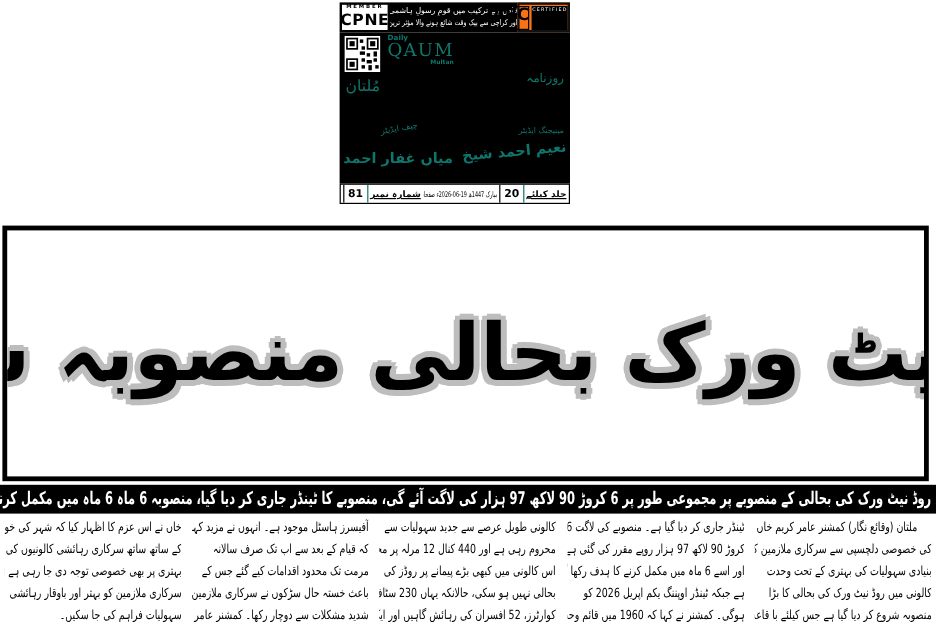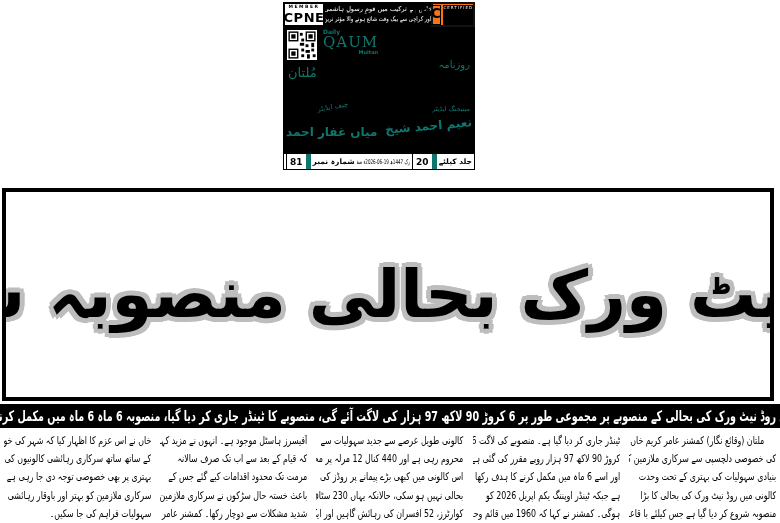--- a/index.html
+++ b/index.html
@@ -37,22 +37,22 @@
            font-size:84px;font-weight:bold;direction:rtl;line-height:1;}
   .chief-title{position:absolute;left:34px;top:76px;font-size:7px;direction:rtl;transform:rotate(-10deg);}
   .chief-name{position:absolute;left:3px;top:98px;font-size:12px;font-weight:bold;direction:rtl;white-space:nowrap;}
   .mng-title{position:absolute;right:5px;top:78px;font-size:6.5px;direction:rtl;}
   .mng-name{position:absolute;right:3px;top:92px;font-size:12px;font-weight:bold;direction:rtl;
             transform:rotate(-5deg);white-space:nowrap;}
 
   .mast-bottom{height:17px;border:1px solid #000;box-sizing:border-box;background:#fff;color:#000;
                display:flex;direction:rtl;align-items:stretch;font-size:7px;overflow:hidden;}
   .mb-cell{display:flex;align-items:center;padding:0 2px;white-space:nowrap;}
-  .mb-label{font-weight:bold;font-size:7.5px;}
-  .mb-num{font-weight:bold;font-size:9px;padding:0 3px;border-right:5px solid #0f766e;border-left:1px solid #000;
+  .mb-label{font-weight:bold;font-size:7.5px;text-decoration:underline;}
+  .mb-num{font-weight:bold;font-size:9px;padding:0 3px;border-right:1px solid #0f766e;border-left:1px solid #000;
           align-self:stretch;display:flex;align-items:center;margin-right:2px;}
   .mb-date{flex:1;justify-content:center;overflow:hidden;}
   .mb-date span{font-size:6.5px;white-space:nowrap;transform:scaleX(.62);}
 
   
   .headline-box{position:absolute;left:2px;top:188px;width:772px;height:213px;box-sizing:border-box;
                 border:4px solid #000;display:flex;align-items:center;justify-content:center;overflow:hidden;}
   .headline-text{direction:rtl;white-space:nowrap;font-size:66px;font-weight:bold;color:#000;line-height:1;
                  text-shadow:5px 0 0 #bdbdbd,-5px 0 0 #bdbdbd,0 5px 0 #bdbdbd,0 -5px 0 #bdbdbd,
                              4px 4px 0 #bdbdbd,-4px -4px 0 #bdbdbd,4px -4px 0 #bdbdbd,-4px 4px 0 #bdbdbd;}

